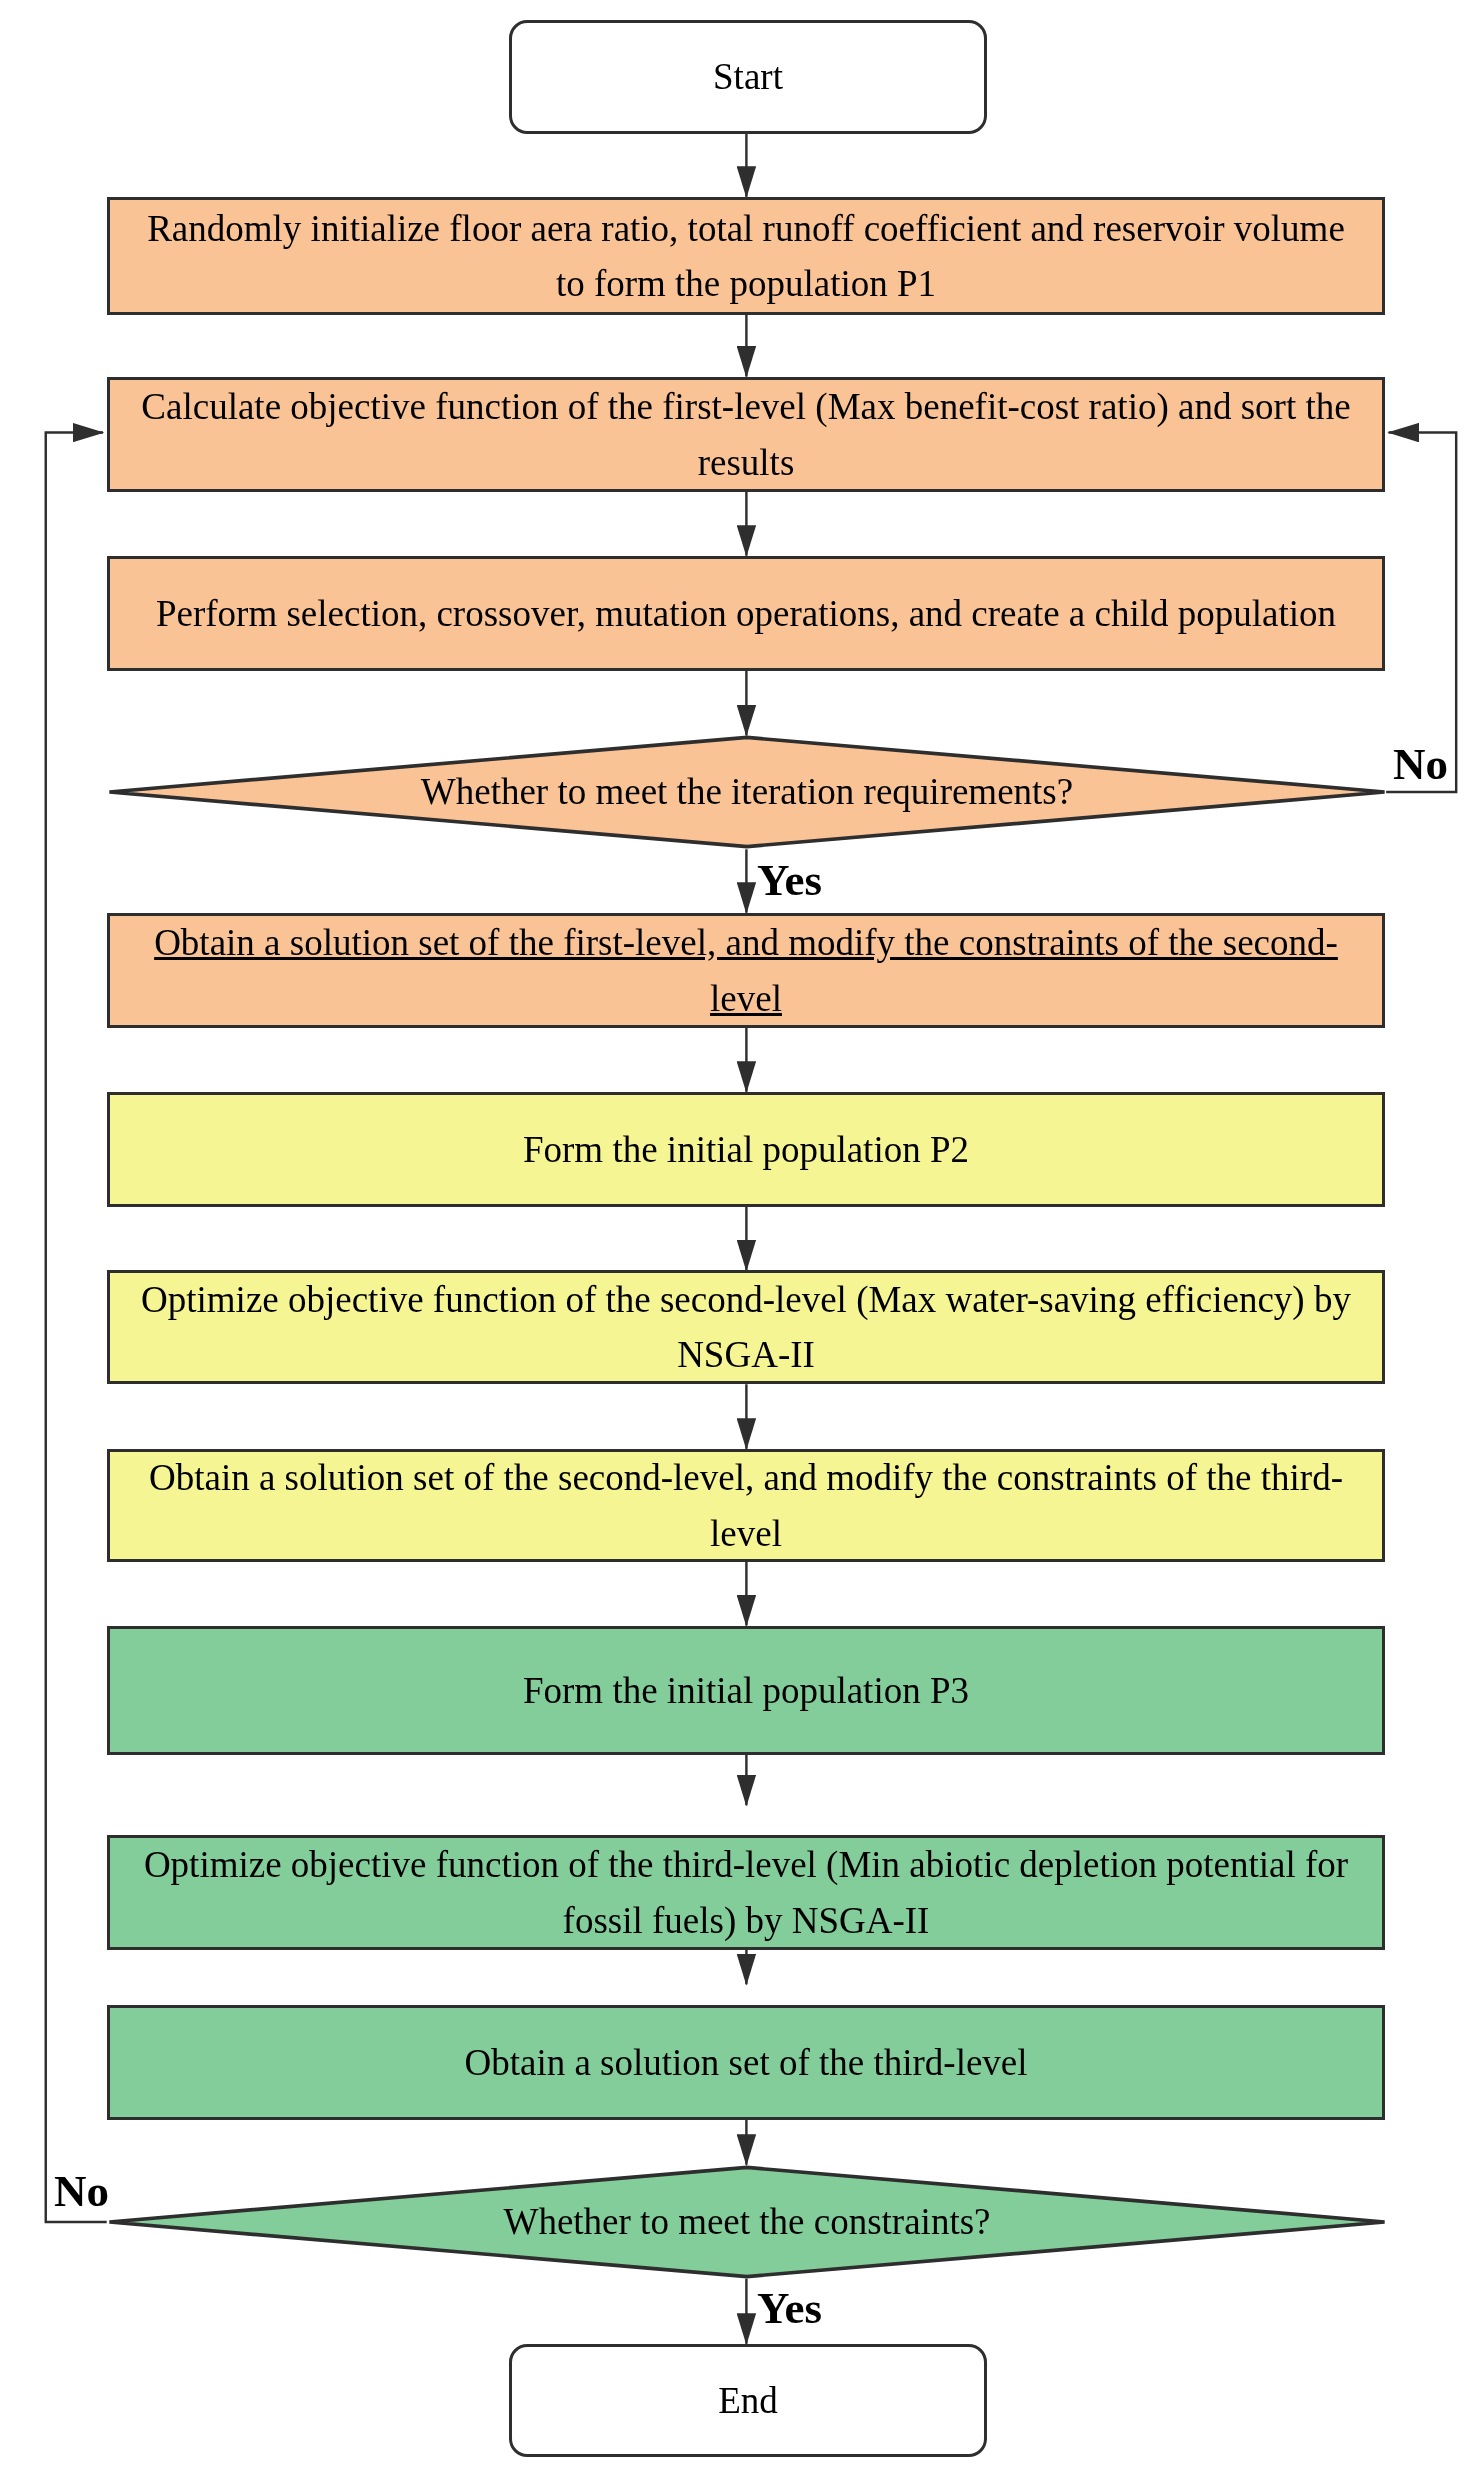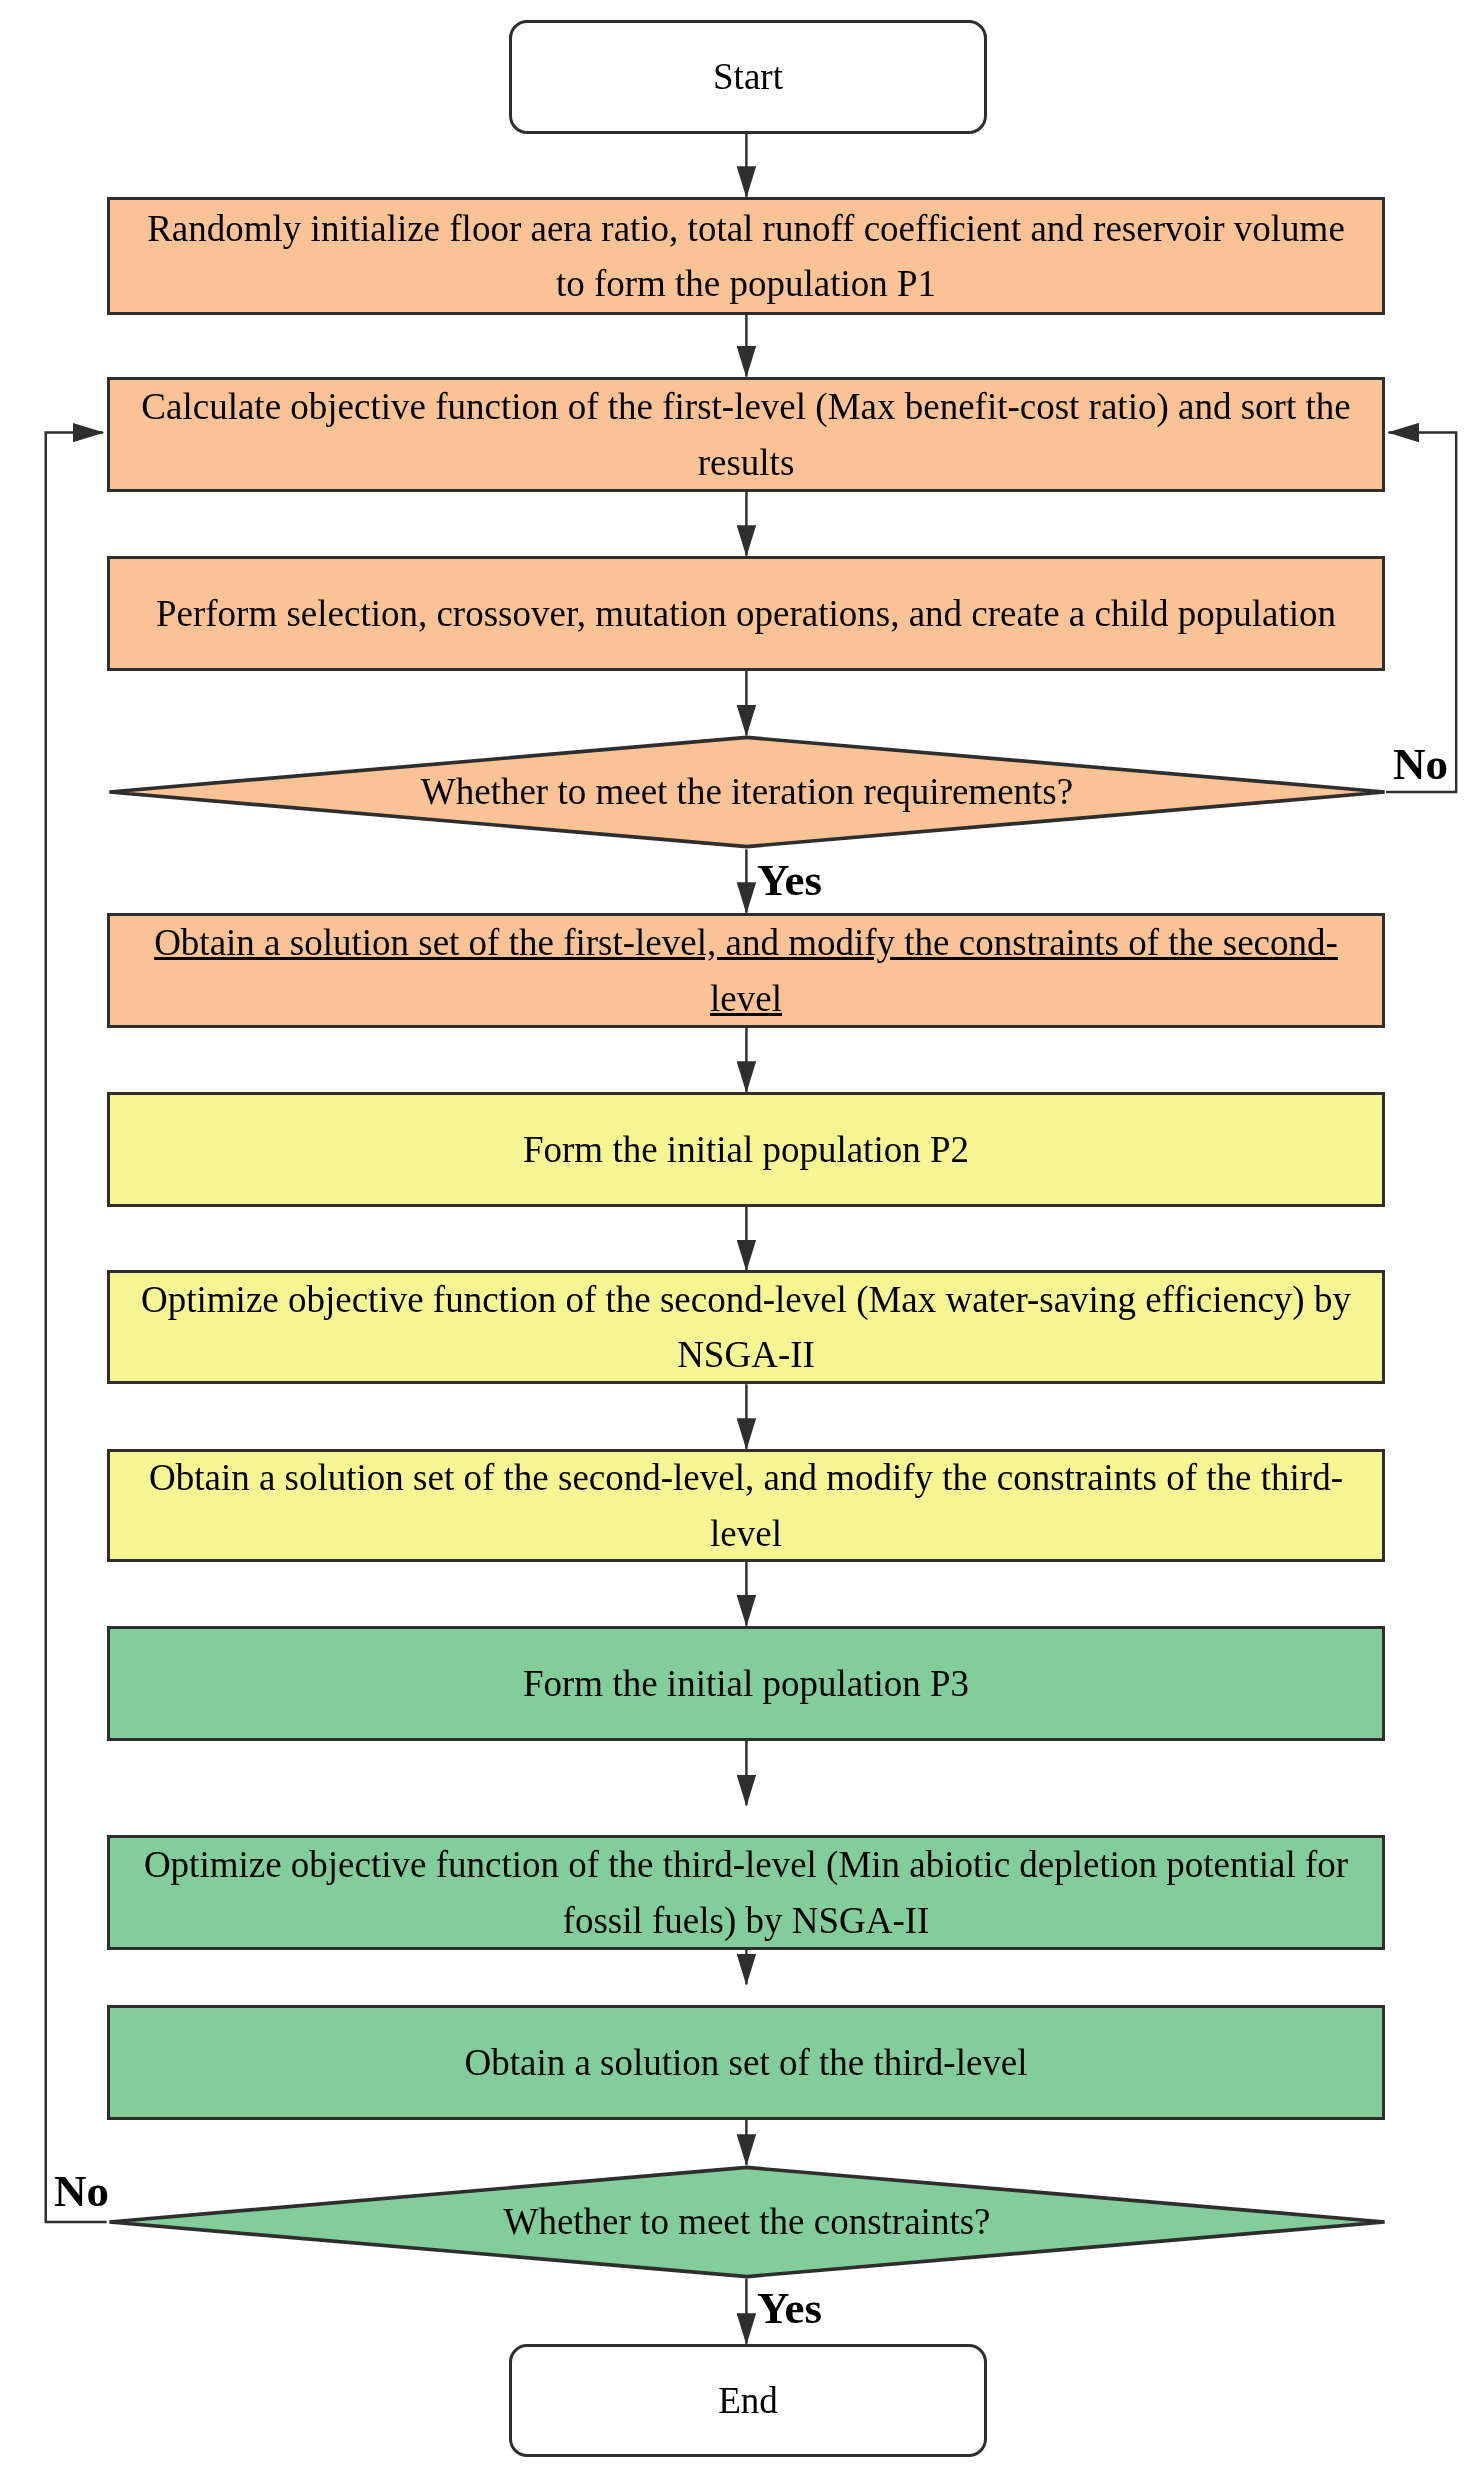--- a/index.html
+++ b/index.html
@@ -91,21 +91,21 @@
   </div>
 
   <div class="node process level2" style="top:1270px;height:114px;">
     <span>Optimize objective function of the second-level (Max water-saving efficiency) by NSGA-II</span>
   </div>
 
   <div class="node process level2" style="top:1449px;height:113px;">
     <span>Obtain a solution set of the second-level, and modify the constraints of the third-level</span>
   </div>
 
-  <div class="node process level3" style="top:1626px;height:115px;">
+  <div class="node process level3" style="top:1626px;height:129px;">
     <span>Form the initial population P3</span>
   </div>
 
   <div class="node process level3" style="top:1835px;height:115px;">
     <span>Optimize objective function of the third-level (Min abiotic depletion potential for fossil fuels) by NSGA-II</span>
   </div>
 
   <div class="node process level3" style="top:1985px;height:115px;margin-top:20px;">
     <span>Obtain a solution set of the third-level</span>
   </div>

